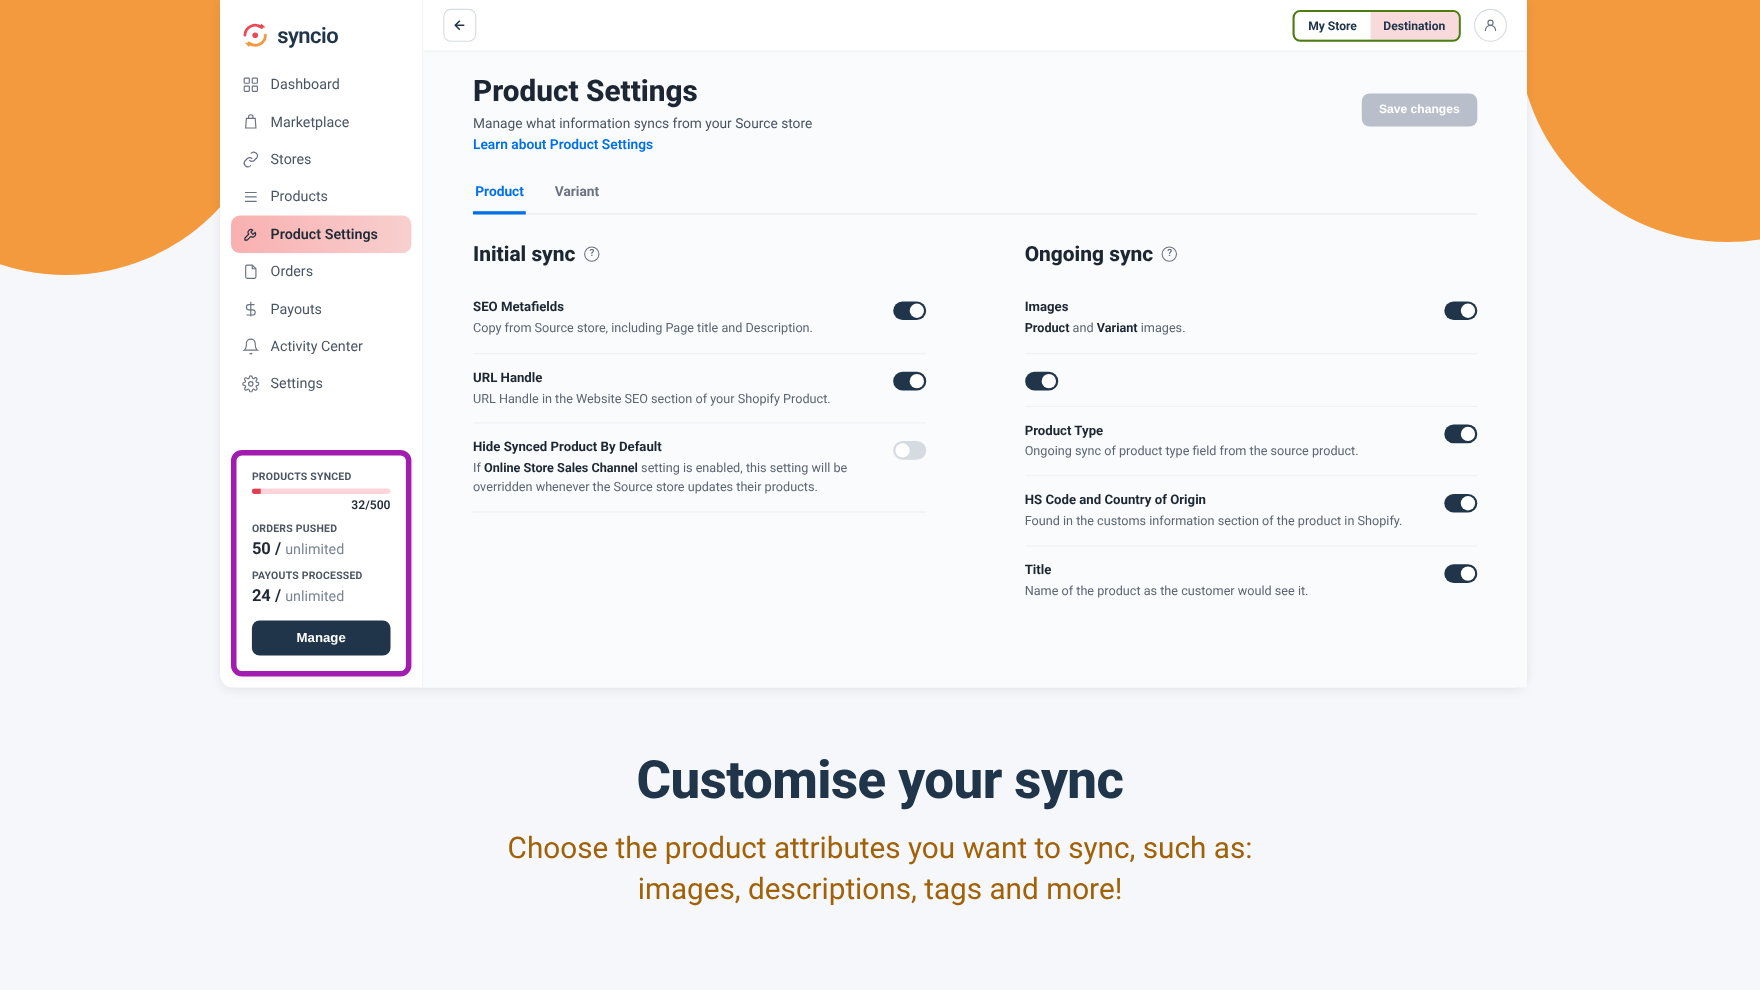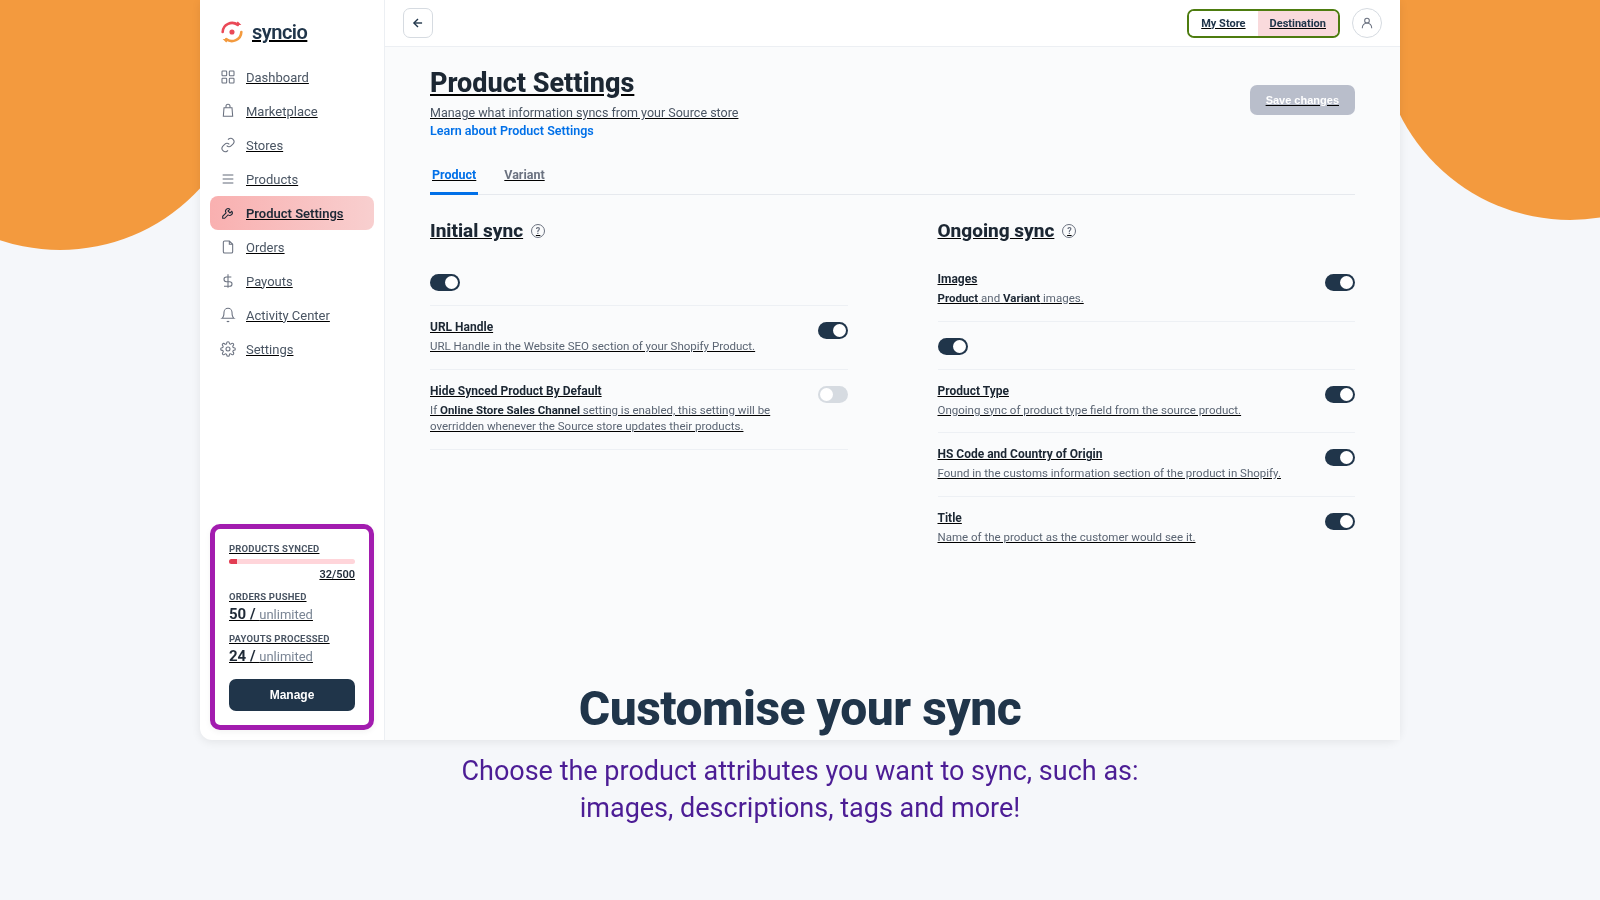--- a/index.html
+++ b/index.html
@@ -22,28 +22,27 @@
   .bg-circle-right {
     position: absolute;
     width: 380px; height: 380px;
     border-radius: 50%;
     background: #f39a3e;
     right: -160px; top: -160px;
     z-index: 0;
   }
   .app-frame {
     position: absolute;
-    left: 200px; right: 200px; top: 0;
-    height: 740px;
+    left: 200px; right: 212px; top: 0;
+    height: 625px;
     background: #fff;
     border-radius: 0 0 12px 12px;
     display: flex;
     box-shadow: 0 2px 10px rgba(0,0,0,0.08);
     z-index: 1;
-    text-decoration: underline;
   }
   .sidebar {
     width: 185px;
     flex-shrink: 0;
     border-right: 1px solid #eceff3;
     display: flex;
     flex-direction: column;
     padding: 10px;
   }
   .logo-row {
@@ -128,21 +127,21 @@
   .setting-desc{ font-size:11.5px; color:#5b6573; margin-top:4px; line-height:1.45;}
   .setting-desc b{color:#1c2733;}
   .toggle{ width:30px; height:17px; border-radius:20px; position:relative; flex-shrink:0; cursor:pointer; margin-top:2px;}
   .toggle.on{ background:#20354a;}
   .toggle.off{ background:#d6dbe1;}
   .toggle .knob{ width:13px;height:13px;background:#fff;border-radius:50%;position:absolute;top:2px;}
   .toggle.on .knob{ right:2px;}
   .toggle.off .knob{ left:2px;}
   .hero{ position:absolute; left:0; right:0; top:648px; text-align:center; z-index:1;margin-top:32px;}
   .hero-title{ font-size:48px; font-weight:800; color:#20354a; letter-spacing:-0.5px;}
-  .hero-sub{ font-size:27px; color:#4c1d95; margin-top:16px; line-height:1.38; font-weight:400;}
+  .hero-sub{ font-size:27px; color:#a16207; margin-top:16px; line-height:1.38; font-weight:400;}
 </style>
 </head>
 <body>
 
 <div class="bg-circle-left"></div>
 <div class="bg-circle-right"></div>
 
 <div class="app-frame">
 
   <div class="sidebar">
@@ -283,20 +282,24 @@
 
       <div class="columns">
 
         <div class="col">
           <div class="col-title-row">
             <div class="col-title">Initial sync</div>
             <div class="help-ico">?</div>
           </div>
 
           <div class="setting-row">
+            <div class="setting-body">
+              <div class="setting-title">SEO Metafields</div>
+              <div class="setting-desc">Copy from Source store, including Page title and Description.</div>
+            </div>
             <div class="toggle on">
                 <div class="knob"></div>
               </div>
           </div>
 
           <div class="setting-row">
             <div class="setting-body">
               <div class="setting-title">URL Handle</div>
               <div class="setting-desc">URL Handle in the Website SEO section of your Shopify Product.</div>
             </div>

